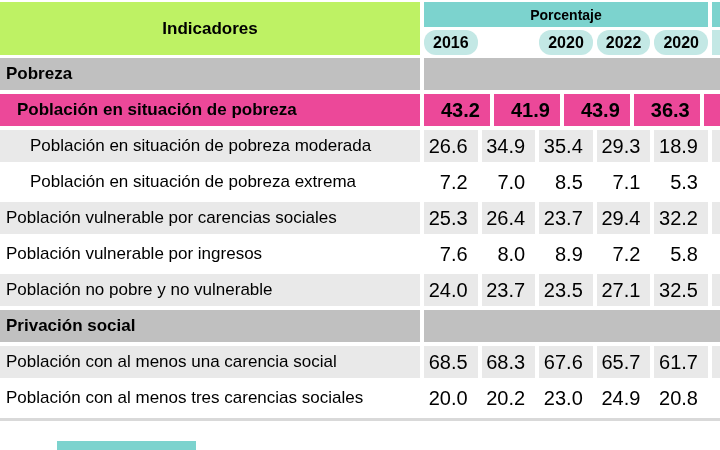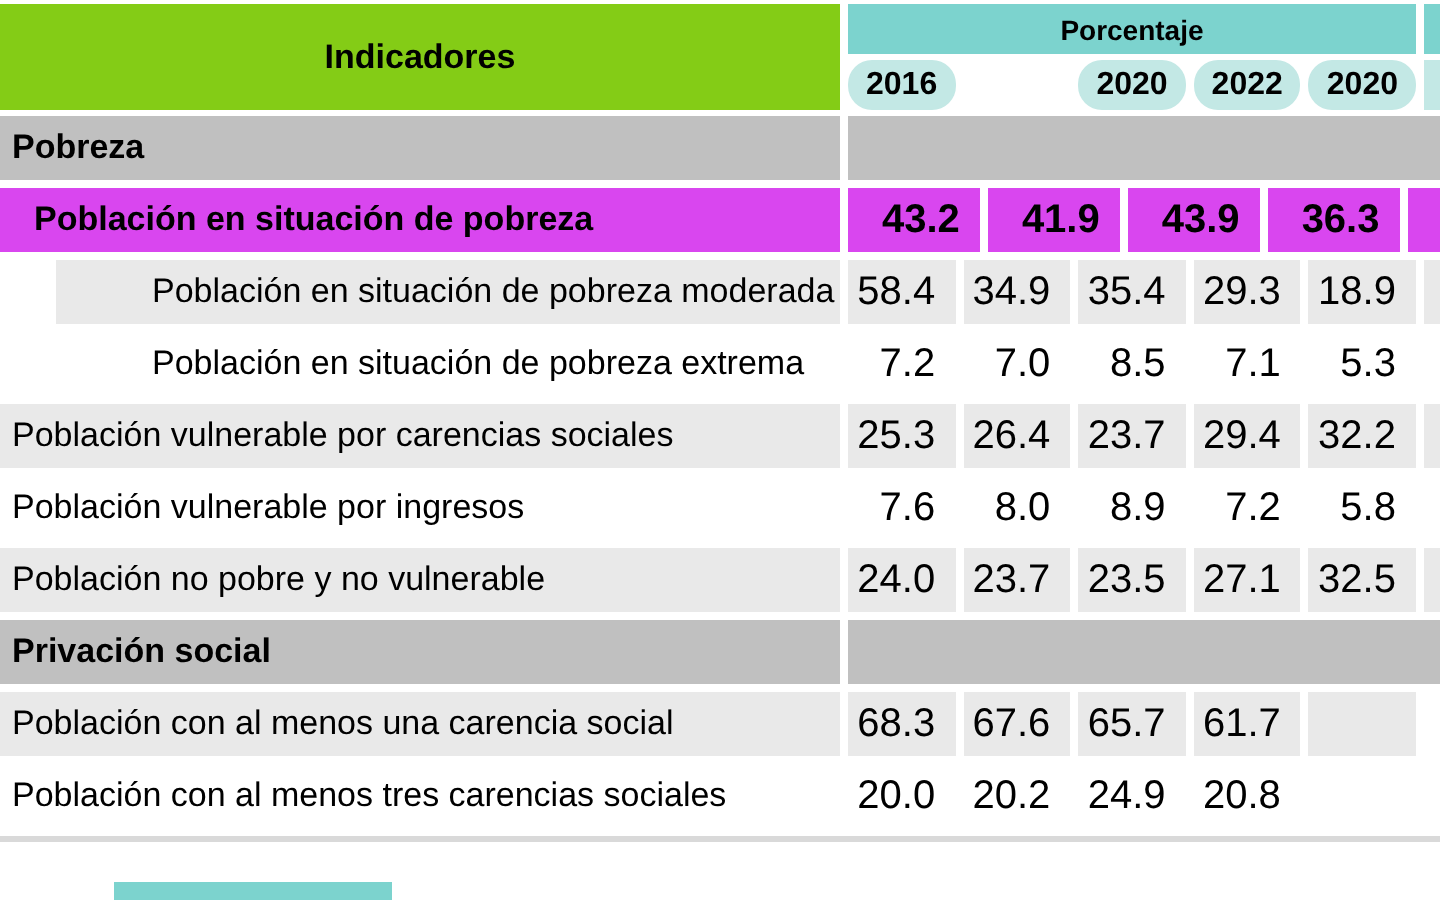--- a/index.html
+++ b/index.html
@@ -8,37 +8,37 @@
     font-family:"Liberation Sans",sans-serif;color:#000;overflow:hidden;
   }
   .tbl{position:absolute;top:2px;left:0;width:720px;}
   .hdr{
     display:grid;
     grid-template-columns:420px repeat(5,1fr) 8px;
     grid-template-rows:25px 25px;
     column-gap:4px;row-gap:3px;
     margin-bottom:3px;
   }
-  .c-ind{grid-row:1/3;grid-column:1;background:#84cc16;display:flex;align-items:center;justify-content:center;font-weight:bold;font-size:17px;}
+  .c-ind{grid-row:1/3;grid-column:1;background:#bef264;display:flex;align-items:center;justify-content:center;font-weight:bold;font-size:17px;}
   .c-pct{grid-row:1;grid-column:2/7;background:#7CD3CE;display:flex;align-items:center;justify-content:center;font-weight:bold;font-size:14px;}
   .c-sliv-top{grid-row:1;grid-column:7;background:#7CD3CE;}
   .c-year{grid-row:2;background:#C3E8E5;display:flex;align-items:center;justify-content:center;font-weight:bold;font-size:16px;border-radius:12px;}
   .c-sliv-yr{grid-row:2;grid-column:7;background:#C3E8E5;}
   .row{
     display:grid;
     grid-template-columns:420px repeat(5,1fr) 8px;
     column-gap:4px;
     height:32px;margin-bottom:4px;
   }
   .lbl{display:flex;align-items:center;padding-left:6px;font-size:17px;white-space:nowrap;overflow:hidden;}
-  .lbl.ind{padding-left:48px;margin-left:28px;}
+  .lbl.ind{padding-left:30px;}
   .val{display:flex;align-items:center;justify-content:flex-end;padding-right:10px;font-size:20px;}
   .sliv{}
   .bg-sec{background:#C0C0C0;}
-  .bg-gray{background:#d946ef;padding-left:17px;}
+  .bg-gray{background:#ec4899;padding-left:17px;}
   .bg-light{background:#E9E9E9;}
   .bg-white{background:#ffffff;}
   .bold{font-weight:bold;text-align:right;}
   .secspan{grid-column:2/8;background:#C0C0C0;}
   .bottom-rule{height:3px;background:#D9D9D9;width:720px;}
   .teal-bar{position:absolute;left:57px;top:441px;width:139px;height:9px;background:#7CD3CE;}
 </style>
 </head>
 <body>
 
@@ -65,21 +65,21 @@
     <div class="val bold bg-gray">43.2</div>
     <div class="val bold bg-gray">41.9</div>
     <div class="val bold bg-gray">43.9</div>
     <div class="val bold bg-gray">36.3</div>
     <div class="val bold bg-gray">29.6</div>
     <div class="sliv bg-gray"></div>
   </div>
 
   <div class="row">
     <div class="lbl ind bg-light">Población en situación de pobreza moderada</div>
-    <div class="val bg-light">58.4</div>
+    <div class="val bg-light">26.6</div>
     <div class="val bg-light">34.9</div>
     <div class="val bg-light">35.4</div>
     <div class="val bg-light">29.3</div>
     <div class="val bg-light">18.9</div>
     <div class="sliv bg-light"></div>
   </div>
 
   <div class="row">
     <div class="lbl ind bg-white">Población en situación de pobreza extrema</div>
     <div class="val bg-white">7.2</div>
@@ -120,31 +120,33 @@
     <div class="sliv bg-light"></div>
   </div>
 
   <div class="row">
     <div class="lbl bold bg-sec">Privación social</div>
     <div class="secspan"></div>
   </div>
 
   <div class="row">
     <div class="lbl bg-light">Población con al menos una carencia social</div>
+    <div class="val bg-light">68.5</div>
     <div class="val bg-light">68.3</div>
     <div class="val bg-light">67.6</div>
     <div class="val bg-light">65.7</div>
     <div class="val bg-light">61.7</div>
     <div class="sliv bg-light"></div>
   </div>
 
   <div class="row">
     <div class="lbl bg-white">Población con al menos tres carencias sociales</div>
     <div class="val bg-white">20.0</div>
     <div class="val bg-white">20.2</div>
+    <div class="val bg-white">23.0</div>
     <div class="val bg-white">24.9</div>
     <div class="val bg-white">20.8</div>
     <div class="sliv bg-white"></div>
   </div>
 
   <div class="bottom-rule"></div>
 </div>
 
 <div class="teal-bar"></div>
 

